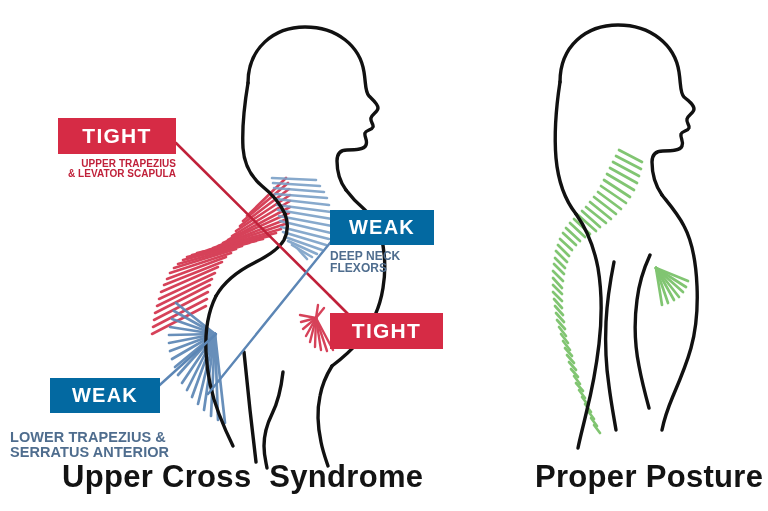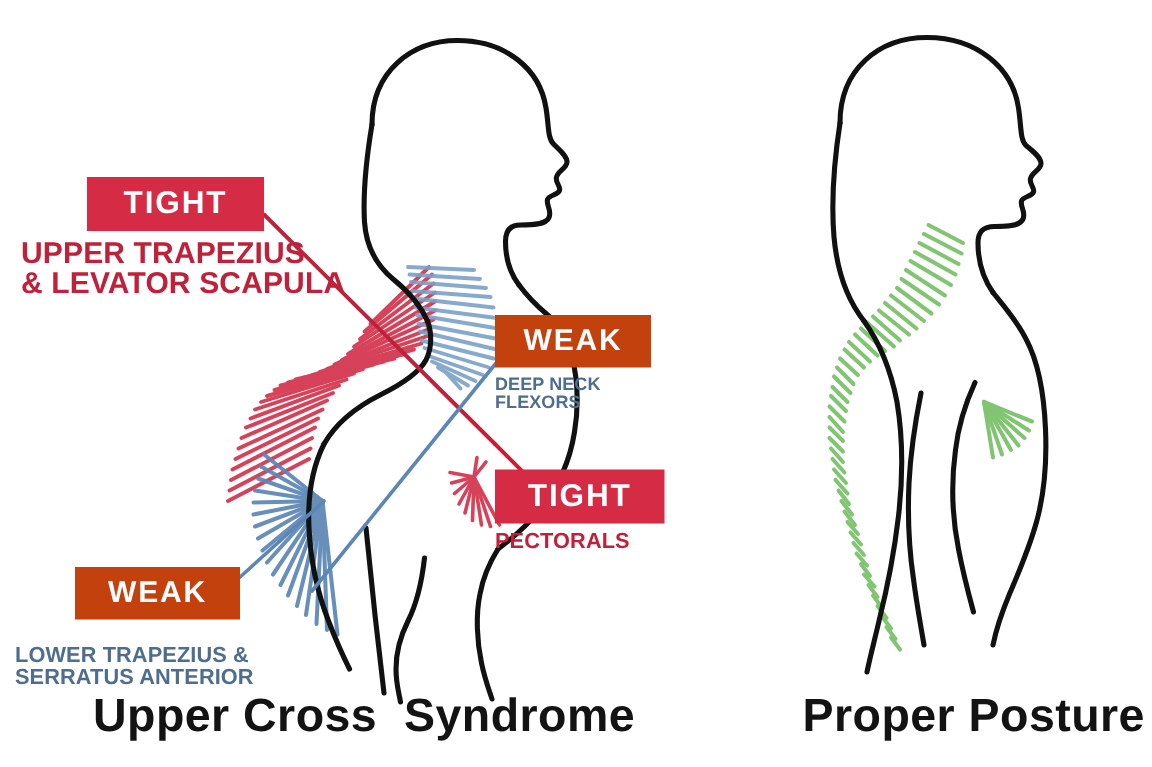--- a/index.html
+++ b/index.html
@@ -6,21 +6,21 @@
   body{width:768px;height:511px;position:relative;overflow:hidden;
        font-family:"Liberation Sans",sans-serif;}
   #stage{position:absolute;inset:0;width:760px;height:511px;}
   svg#art{position:absolute;left:0;top:0;width:768px;height:511px;}
 
   .lbl{position:absolute;}
   .chip{display:inline-block;color:#ffffff;font-weight:bold;
         letter-spacing:.06em;text-align:center;line-height:1;
         font-family:"Liberation Sans",sans-serif;}
   .chip.red{background:#d62b45;}
-  .chip.blue{background:#c2410c;}
+  .chip.blue{background:#0369a1;}
   .sub{font-weight:bold;line-height:1.02;letter-spacing:.005em;
        font-family:"Liberation Sans",sans-serif;white-space:pre-line;}
   .sub.red{color:#c0213a;}
   .sub.blue{color:#4f6d8e;}
 
   .caption{position:absolute;font-weight:bold;color:#131313;
            font-family:"Liberation Sans",sans-serif;white-space:pre;}
 </style>
 </head>
 <body>
@@ -280,33 +280,32 @@
       <line x1="330" y1="296" x2="352" y2="318" stroke="#c0213a" stroke-width="2.6" stroke-linecap="round"></line>
 
       <line x1="338" y1="233" x2="208" y2="394" stroke="#5c86b5" stroke-width="2.4" stroke-linecap="round"></line>
 
       <line x1="152" y1="392" x2="216" y2="334" stroke="#5c86b5" stroke-width="2.4" stroke-linecap="round"></line>
     </g>
   </svg>
 
   <div class="lbl" style="left:14px;top:118px;">
     <div class="chip red" style="width:118px;padding:7px 0 8px;font-size:21px;margin-left:44px;">TIGHT</div>
-    <div class="sub red" style="font-size:20px;margin-top:5px;">UPPER TRAPEZIUS
+    <div class="sub red" style="font-size:10px;margin-top:5px;text-align:right;">UPPER TRAPEZIUS
 &amp; LEVATOR SCAPULA</div>
   </div>
 
   <div class="lbl" style="left:330px;top:210px;">
     <div class="chip blue" style="width:104px;padding:7px 0 8px;font-size:20px;">WEAK</div>
     <div class="sub blue" style="font-size:12px;margin-top:5px;">DEEP NECK
 FLEXORS</div>
   </div>
 
   <div class="lbl" style="left:330px;top:313px;">
     <div class="chip red" style="width:113px;padding:7px 0 8px;font-size:21px;">TIGHT</div>
-    <div class="sub red" style="font-size:14.5px;margin-top:5px;">PECTORALS</div>
   </div>
 
   <div class="lbl" style="left:10px;top:378px;">
     <div class="chip blue" style="width:110px;padding:7px 0 8px;font-size:20px;margin-left:40px;">WEAK</div>
     <div class="sub blue" style="font-size:14.5px;margin-top:17px;">LOWER TRAPEZIUS &amp;
 SERRATUS ANTERIOR</div>
   </div>
 
   <div class="caption" style="left:535px;top:459px;font-size:31px;letter-spacing:.01em;">Proper Posture</div>
 

